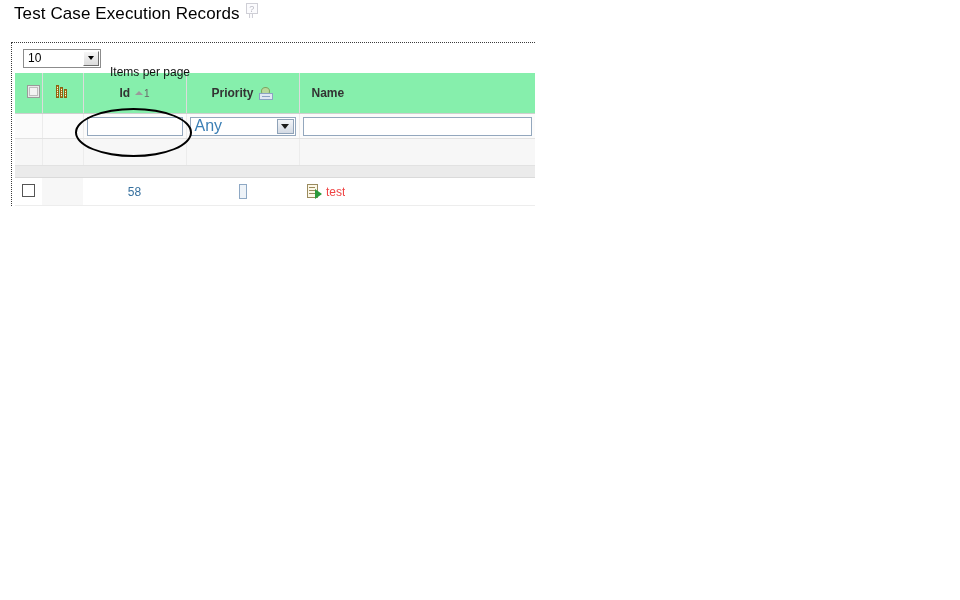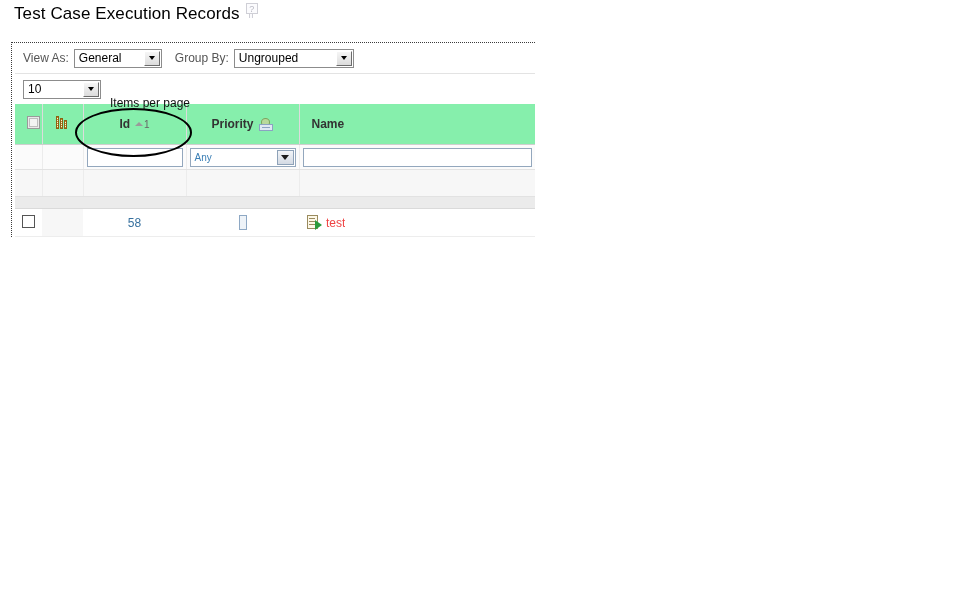--- a/index.html
+++ b/index.html
@@ -304,21 +304,21 @@
   }
   .filter-select {
     position: relative;
     height: 19px;
     border: 1px solid #93a7bd;
     background: #fff;
     box-sizing: border-box;
     display: flex;
     align-items: center;
     padding-left: 4px;
-    font-size: 10px;
+    font-size: 16px;
     color: #3b7fb5;
     user-select: none;
   }
   .filter-select .btn {
     position: absolute;
     right: 1px; top: 1px; bottom: 1px;
     width: 17px;
     background: linear-gradient(#f3f5f8, #d3dae4);
     border: 1px solid #8ea2b8;
     box-sizing: border-box;
@@ -464,37 +464,20 @@
   <div id="page-title">Test Case Execution Records</div>
   <div id="help-icon">
     <div class="bubble">?</div>
     <div class="tail"></div>
   </div>
 </div>
 
 <div id="grid-panel">
   <div id="panel-inner">
 
-    <div class="toolbar">
-      <span class="lbl">View As:</span>
-      <div class="winselect" id="view-as-select">
-        <span>General</span>
-        <span class="arrowbtn">
-            <i></i>
-          </span>
-      </div>
-      <span class="gap"></span>
-      <span class="lbl">Group By:</span>
-      <div class="winselect" id="group-by-select">
-        <span>Ungrouped</span>
-        <span class="arrowbtn">
-            <i></i>
-          </span>
-      </div>
-    </div>
 
     <div class="toolbar2">
       <div class="winselect" id="items-per-page-select">
         <span>10</span>
         <span class="arrowbtn">
             <i></i>
           </span>
       </div>
       <span id="items-per-page-label">Items per page</span>
     </div>

